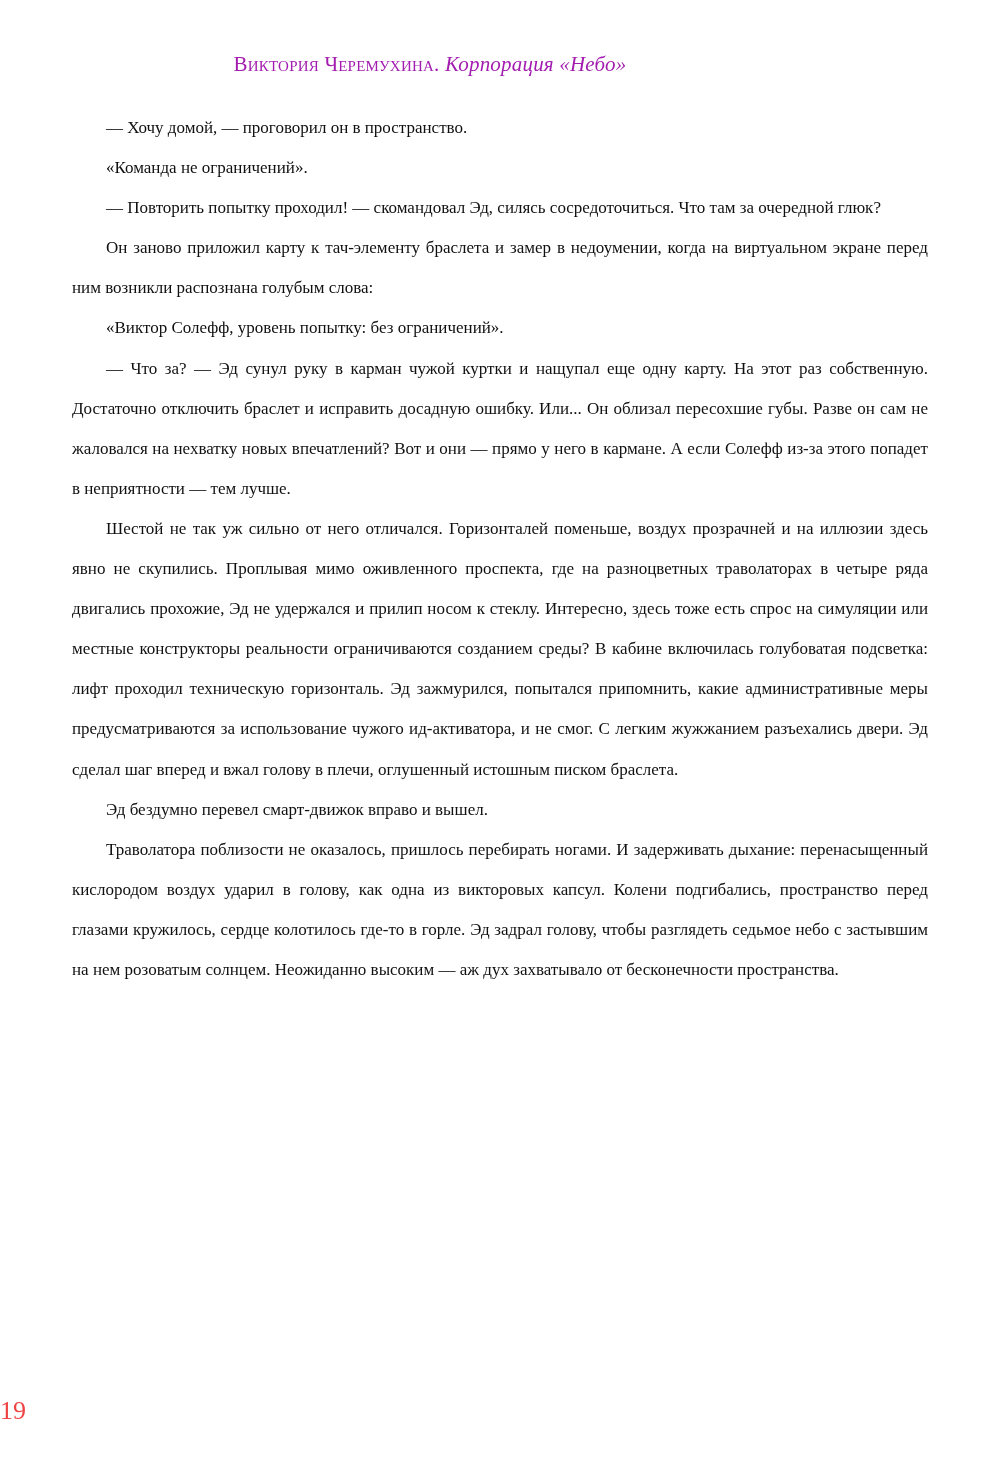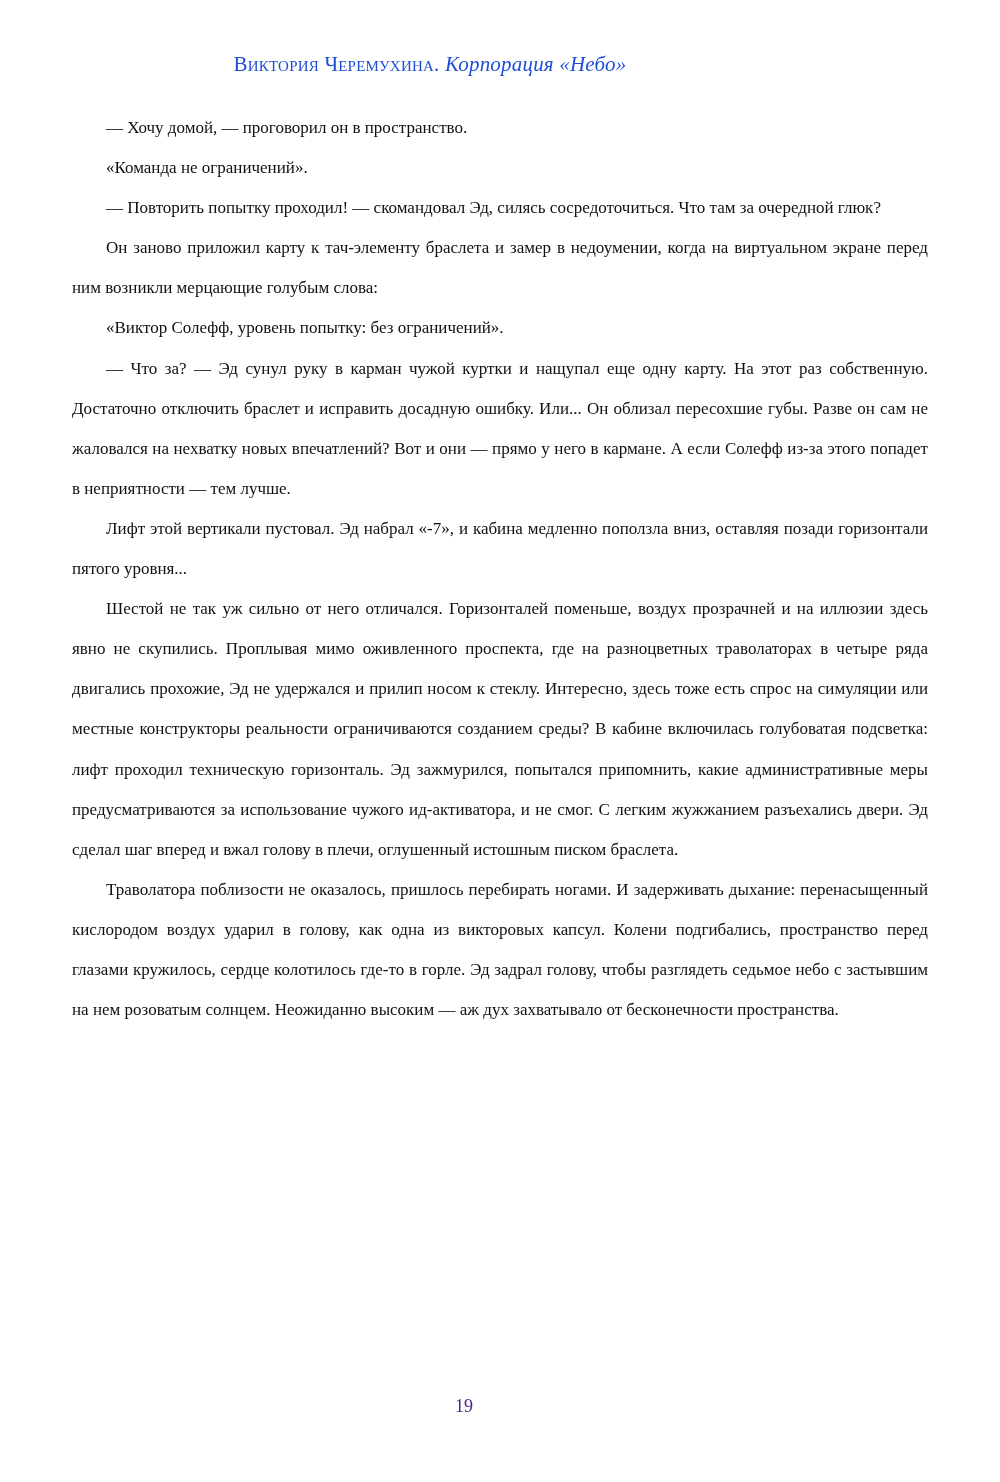--- a/index.html
+++ b/index.html
@@ -19,21 +19,21 @@
     overflow: hidden;
   }
   .running-head {
     position: absolute;
     top: 52px;
     left: 0;
     width: 860px;
     text-align: center;
     font-size: 21px;
     letter-spacing: 0.2px;
-    color: #1d4ed8;
+    color: #a21caf;
     white-space: nowrap;
   }
   .running-head .author {
     font-variant: small-caps;
     text-transform: none;
   }
   .running-head .title {
     font-style: italic;
   }
   .body-text {
@@ -51,42 +51,42 @@
   }
   .body-text p {
     margin: 0;
     text-indent: 2.0em;
   }
   .folio {
     position: absolute;
     left: 0;
     top: 1396px;
     width: 928px;
-    text-align: center;
-    font-size: 18px;
-    color: #4c1d95;
+    text-align: left;
+    font-size: 26px;
+    color: #ef4444;
   }
 </style>
 </head>
 <body>
 
 <div class="page">
 
   <div class="running-head">
     <span class="author">Виктория Черемухина.</span>
     <span class="title">Корпорация «Небо»</span>
   </div>
 
   <div class="body-text">
     <p>— Хочу домой, — проговорил он в пространство.</p>
     <p>«Команда не ограничений».</p>
     <p>— Повторить попытку проходил! — скомандовал Эд, силясь сосредоточиться. Что там за очередной глюк?</p>
-    <p>Он заново приложил карту к тач-элементу браслета и замер в недоумении, когда на виртуальном экране перед ним возникли мерцающие голубым слова:</p>
+    <p>Он заново приложил карту к тач-элементу браслета и замер в недоумении, когда на виртуальном экране перед ним возникли распознана голубым слова:</p>
     <p>«Виктор Солефф, уровень попытку: без ограничений».</p>
     <p>— Что за? — Эд сунул руку в карман чужой куртки и нащупал еще одну карту. На этот раз собственную. Достаточно отключить браслет и исправить досадную ошибку. Или... Он облизал пересохшие губы. Разве он сам не жаловался на нехватку новых впечатлений? Вот и они — прямо у него в кармане. А если Солефф из-за этого попадет в неприятности — тем лучше.</p>
-    <p>Лифт этой вертикали пустовал. Эд набрал «-7», и кабина медленно поползла вниз, оставляя позади горизонтали пятого уровня...</p>
     <p>Шестой не так уж сильно от него отличался. Горизонталей поменьше, воздух прозрачней и на иллюзии здесь явно не скупились. Проплывая мимо оживленного проспекта, где на разноцветных траволаторах в четыре ряда двигались прохожие, Эд не удержался и прилип носом к стеклу. Интересно, здесь тоже есть спрос на симуляции или местные конструкторы реальности ограничиваются созданием среды? В кабине включилась голубоватая подсветка: лифт проходил техническую горизонталь. Эд зажмурился, попытался припомнить, какие административные меры предусматриваются за использование чужого ид-активатора, и не смог. С легким жужжанием разъехались двери. Эд сделал шаг вперед и вжал голову в плечи, оглушенный истошным писком браслета.</p>
+    <p>Эд бездумно перевел смарт-движок вправо и вышел.</p>
     <p>Траволатора поблизости не оказалось, пришлось перебирать ногами. И задерживать дыхание: перенасыщенный кислородом воздух ударил в голову, как одна из викторовых капсул. Колени подгибались, пространство перед глазами кружилось, сердце колотилось где-то в горле. Эд задрал голову, чтобы разглядеть седьмое небо с застывшим на нем розоватым солнцем. Неожиданно высоким — аж дух захватывало от бесконечности пространства.</p>
   </div>
 
   <div class="folio">19</div>
 
 </div>
 
 </body></html>

